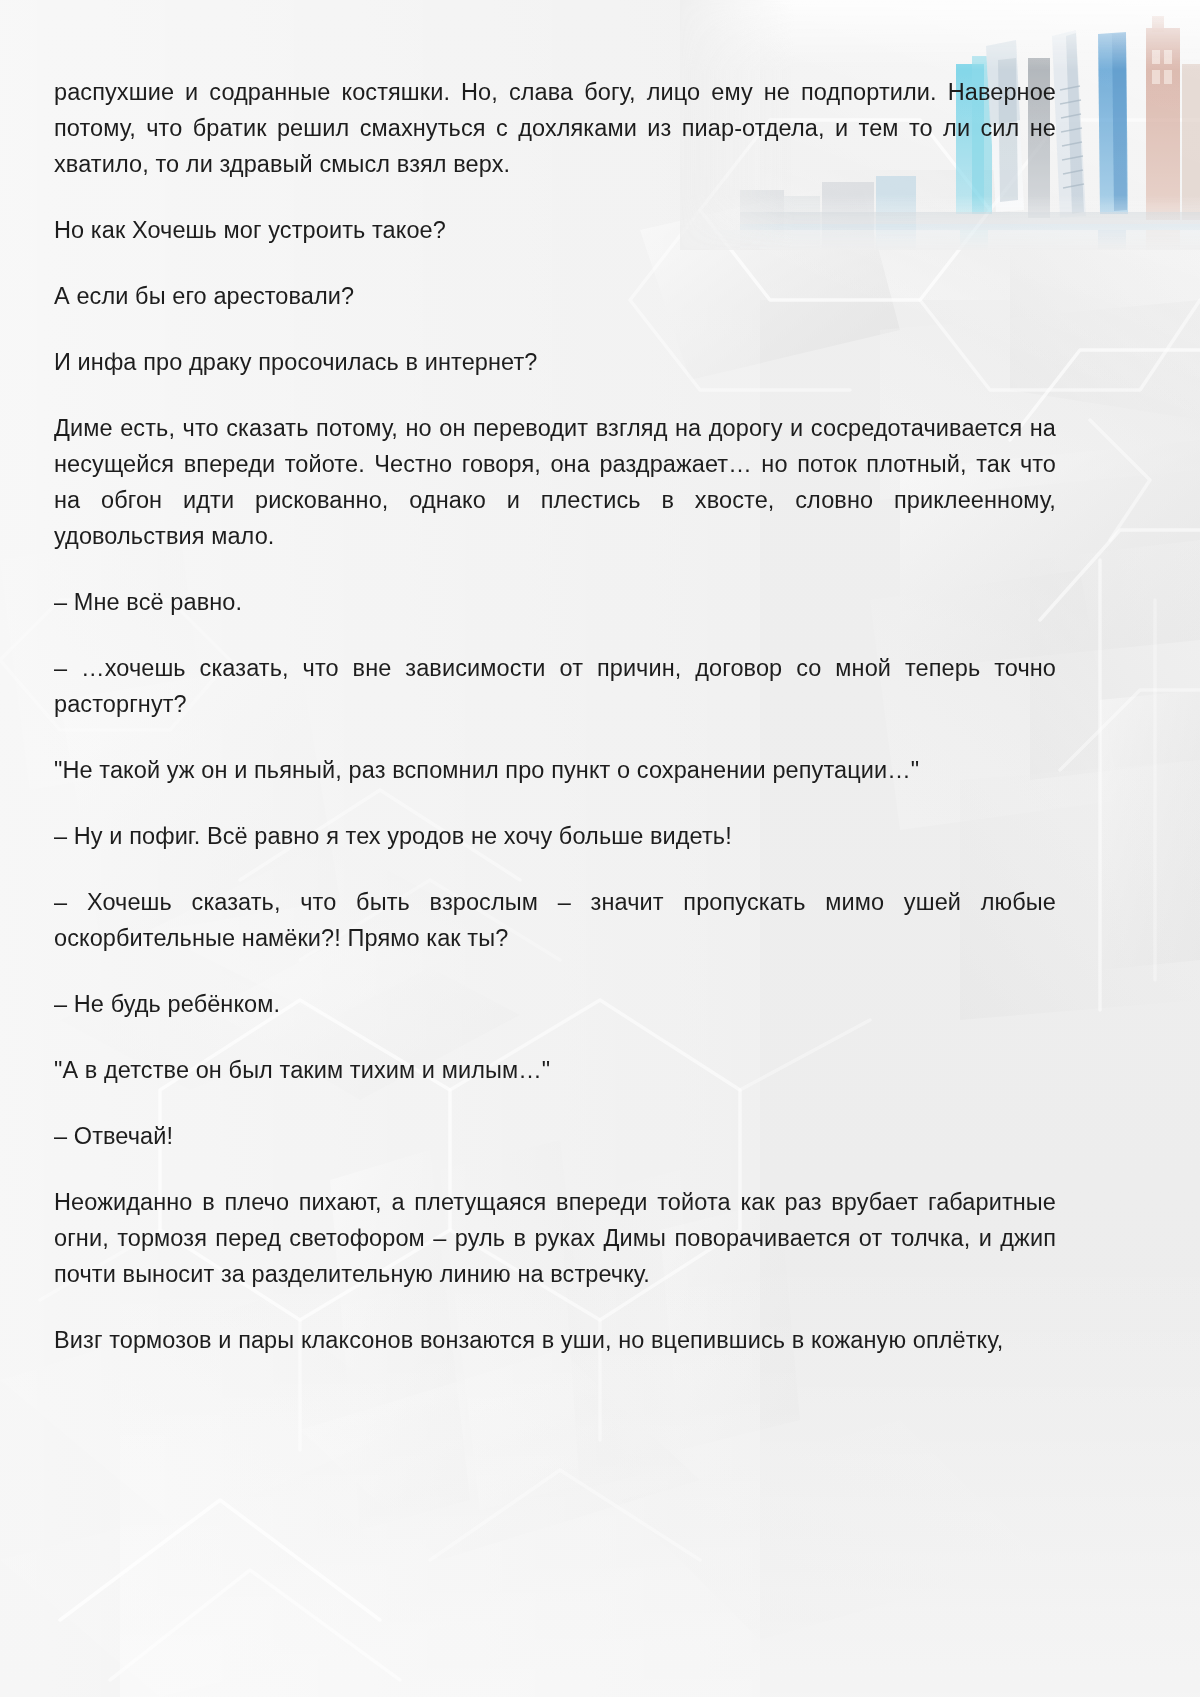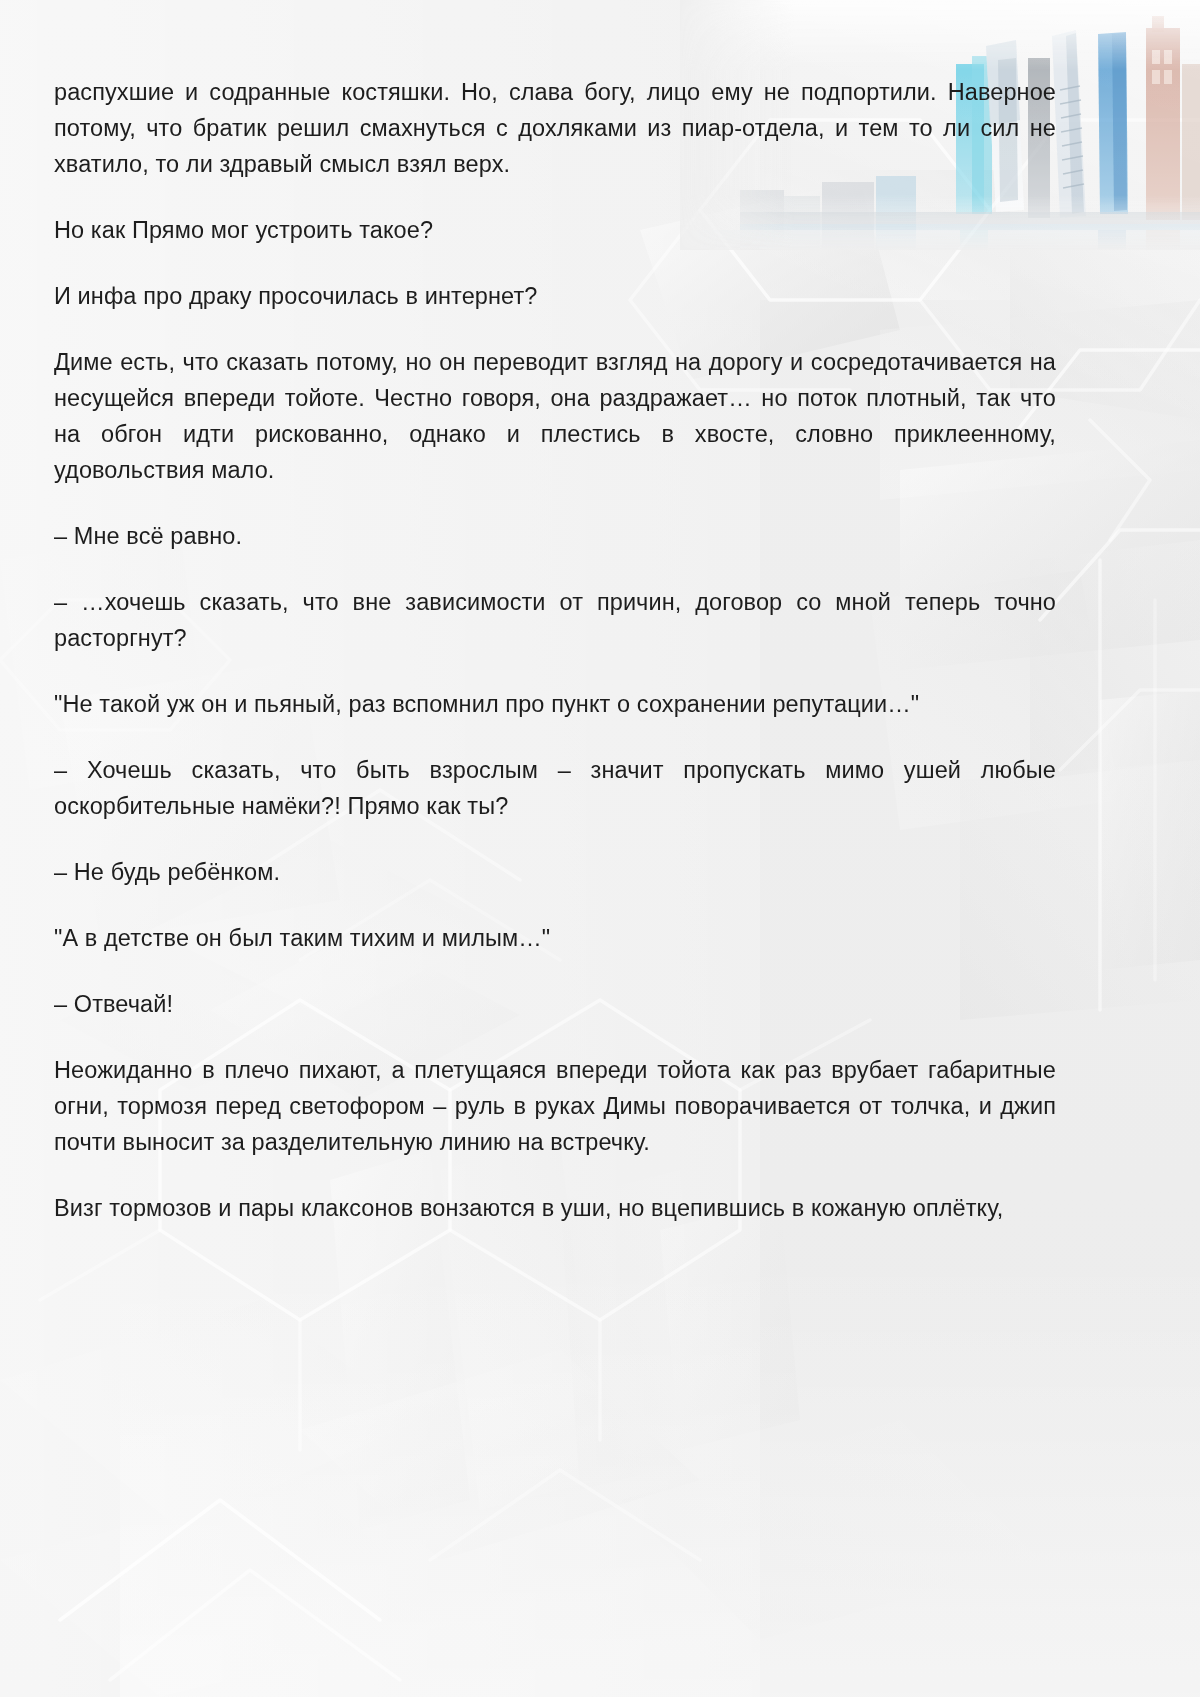--- a/index.html
+++ b/index.html
@@ -281,26 +281,28 @@
         <rect x="466" y="230" width="34" height="20" fill="#d5ad9c"></rect>
       </g>
 
       <rect x="0" y="0" width="520" height="250" fill="url(#skyFade)"></rect>
       <rect x="0" y="0" width="520" height="250" fill="url(#sideFade)"></rect>
     </g>
   </svg>
 
   <div id="content">
     <p class="para justify">распухшие и содранные костяшки. Но, слава богу, лицо ему не подпортили. Наверное потому, что братик решил смахнуться с дохляками из пиар-отдела, и тем то ли сил не хватило, то ли здравый смысл взял верх.</p>
-    <p class="para">Но как Прямо мог устроить такое?</p>
+    <p class="para">Но как Хочешь мог устроить такое?</p>
+    <p class="para">А если бы его арестовали?</p>
     <p class="para">И инфа про драку просочилась в интернет?</p>
     <p class="para justify">Диме есть, что сказать потому, но он переводит взгляд на дорогу и сосредотачивается на несущейся впереди тойоте. Честно говоря, она раздражает… но поток плотный, так что на обгон идти рискованно, однако и плестись в хвосте, словно приклеенному, удовольствия мало.</p>
     <p class="para">– Мне всё равно.</p>
     <p class="para justify">– …хочешь сказать, что вне зависимости от причин, договор со мной теперь точно расторгнут?</p>
     <p class="para">"Не такой уж он и пьяный, раз вспомнил про пункт о сохранении репутации…"</p>
+    <p class="para">– Ну и пофиг. Всё равно я тех уродов не хочу больше видеть!</p>
     <p class="para justify">– Хочешь сказать, что быть взрослым – значит пропускать мимо ушей любые оскорбительные намёки?! Прямо как ты?</p>
     <p class="para">– Не будь ребёнком.</p>
     <p class="para">"А в детстве он был таким тихим и милым…"</p>
     <p class="para">– Отвечай!</p>
     <p class="para justify">Неожиданно в плечо пихают, а плетущаяся впереди тойота как раз врубает габаритные огни, тормозя перед светофором – руль в руках Димы поворачивается от толчка, и джип почти выносит за разделительную линию на встречку.</p>
     <p class="para justify">Визг тормозов и пары клаксонов вонзаются в уши, но вцепившись в кожаную оплётку,</p>
   </div>
 
 </div>
 

